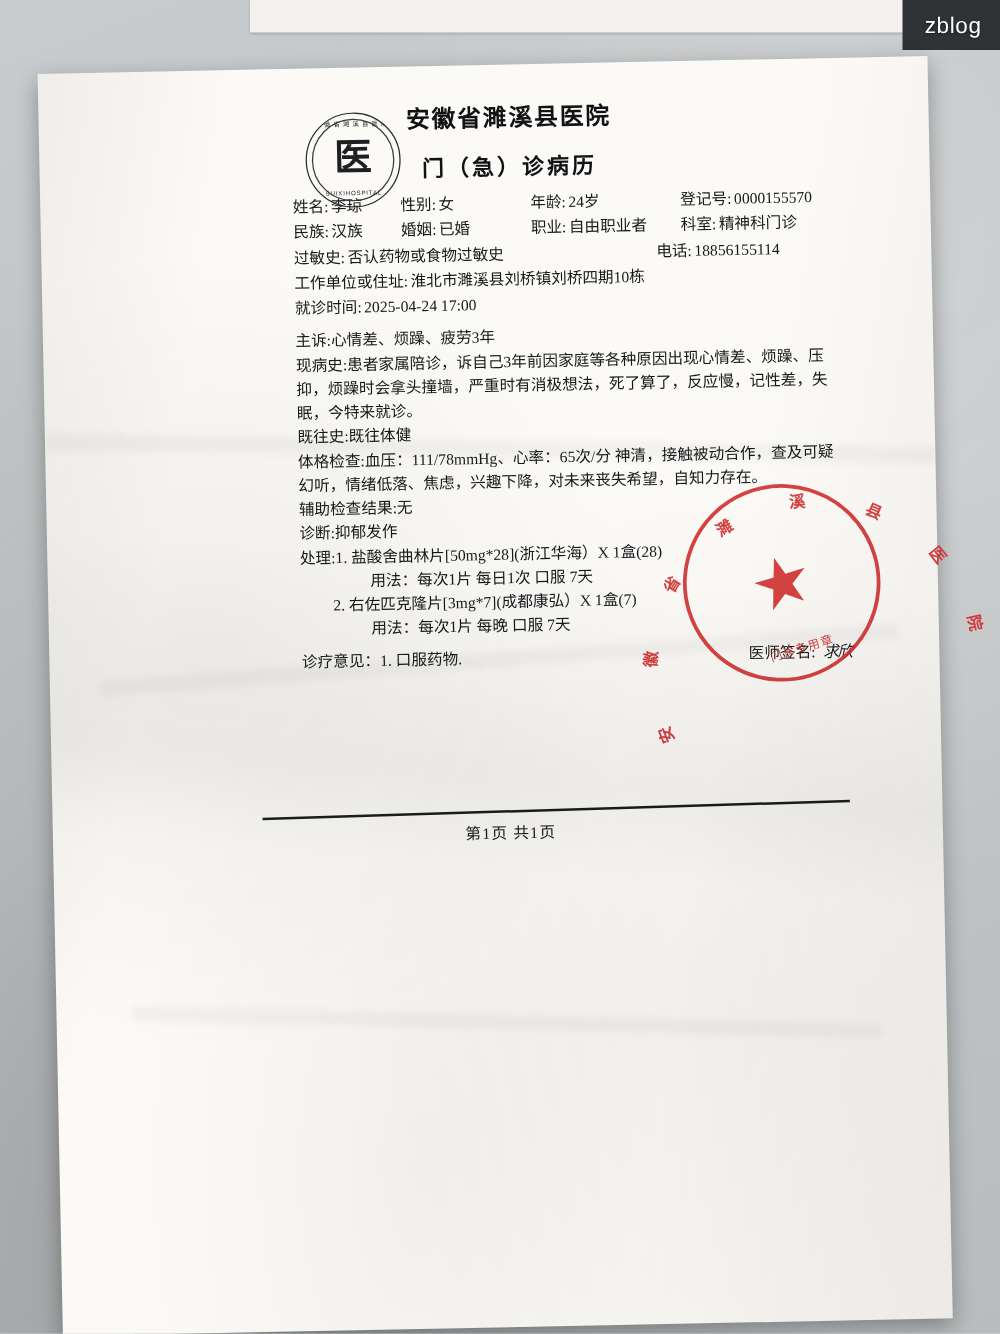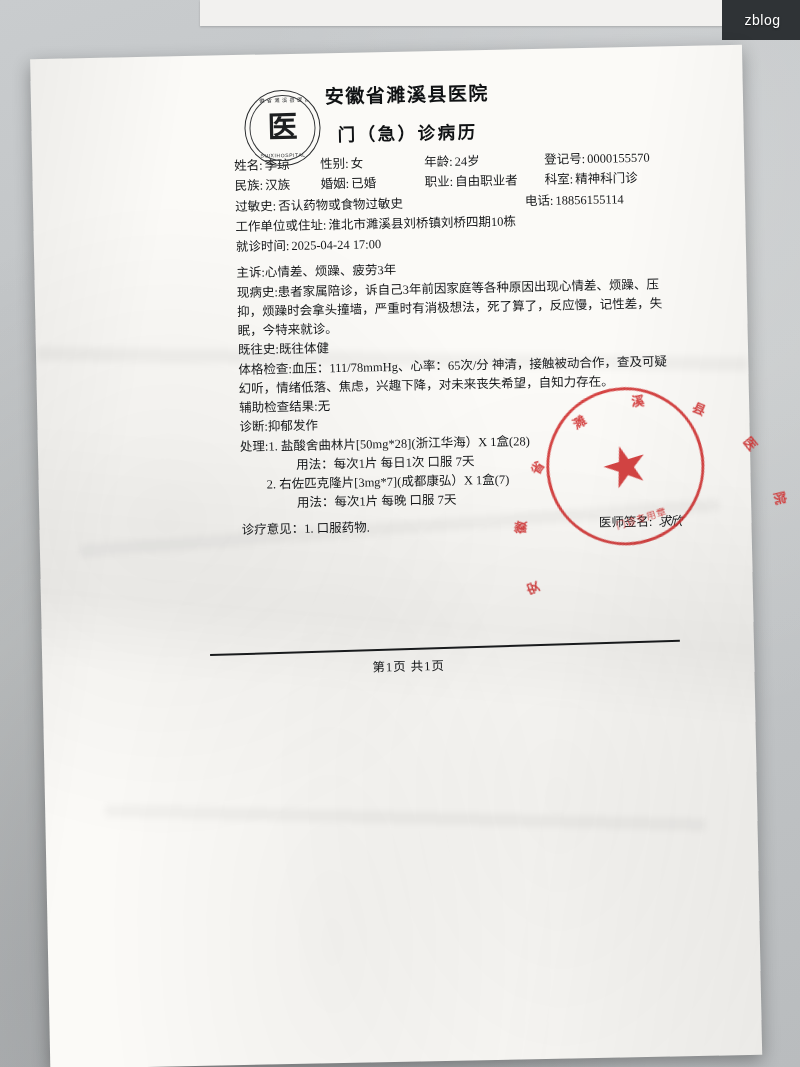--- a/index.html
+++ b/index.html
@@ -42,21 +42,21 @@
 
   
   #watermark-band{
     position:absolute;
     right:0; top:0; width:75px; height:40px;
     display:flex; align-items:center; justify-content:center;
   }
   #watermark{
     color:#ffffff;
     font-family:"Liberation Sans", sans-serif;
-    font-size:14px;
+    font-size:18px;
     letter-spacing:.5px;
     text-shadow:0 1px 2px rgba(0,0,0,.5);
   }
   #wm-bg{
     position:absolute; right:0; top:0; width:78px; height:40px;
     background:#2f3336;
   }
 
   
   #sheet {

